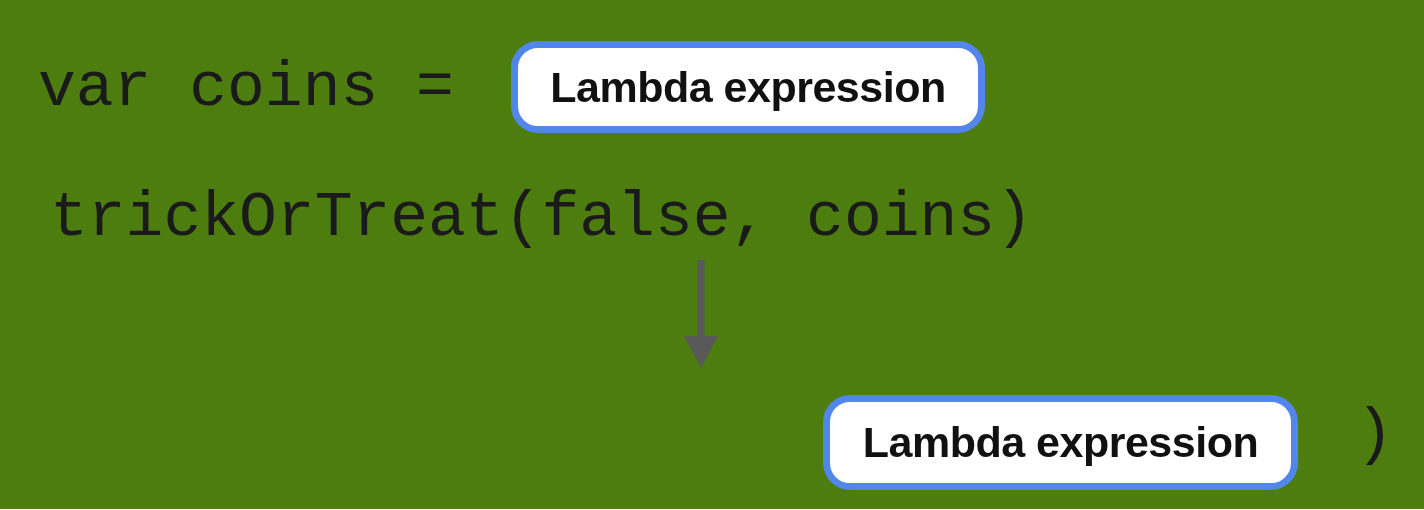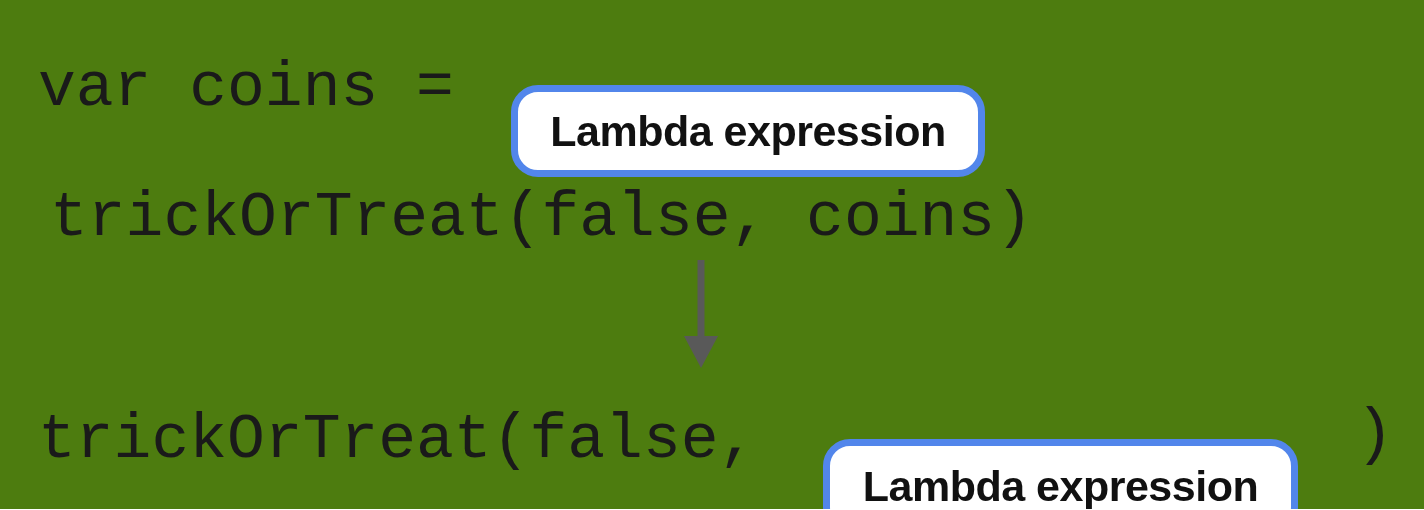--- a/index.html
+++ b/index.html
@@ -57,21 +57,20 @@
     justify-content: center;
     background: #ffffff;
     border: 7px solid #5286eb;
     border-radius: 27px;
     font-family: "Liberation Sans", sans-serif;
     font-weight: bold;
     font-size: 43px;
     letter-spacing: -0.5px;
     color: #111111;
     line-height: 1;
-    margin-top: 44px;
   }
   #badge-assign {
     position: absolute;
     left: 511px;
     top: 41px;
     width: 474px;
     height: 92px;
   }
   #badge-inline {
     position: absolute;
@@ -119,23 +118,20 @@
 
   <div class="code-row" id="row-call-before">
     <span class="code-text">trickOrTreat(false, coins)</span>
   </div>
 
   <svg id="transform-arrow" viewBox="0 0 50 112">
     <line x1="25" y1="2" x2="25" y2="82" stroke="#595959" stroke-width="7"></line>
     <polygon points="25,110 8,78 42,78" fill="#595959"></polygon>
   </svg>
 
-  <div class="code-row" id="row-call-after">
-    <span class="code-text">trickOrTreat(false, </span>
-  </div>
 
   <div class="badge" id="badge-inline">
     <span>Lambda expression</span>
   </div>
 
   <span class="abs-code" id="code-call-tail"> )</span>
 
 </div>
 
 </body></html>

